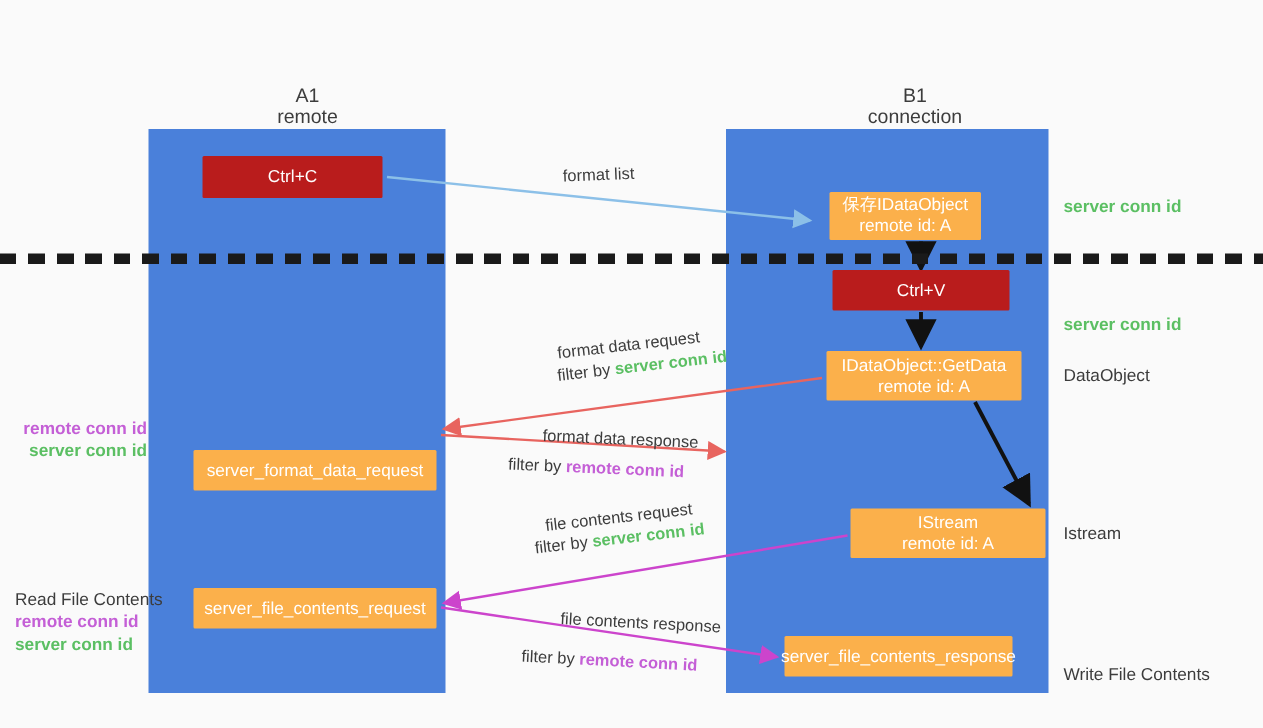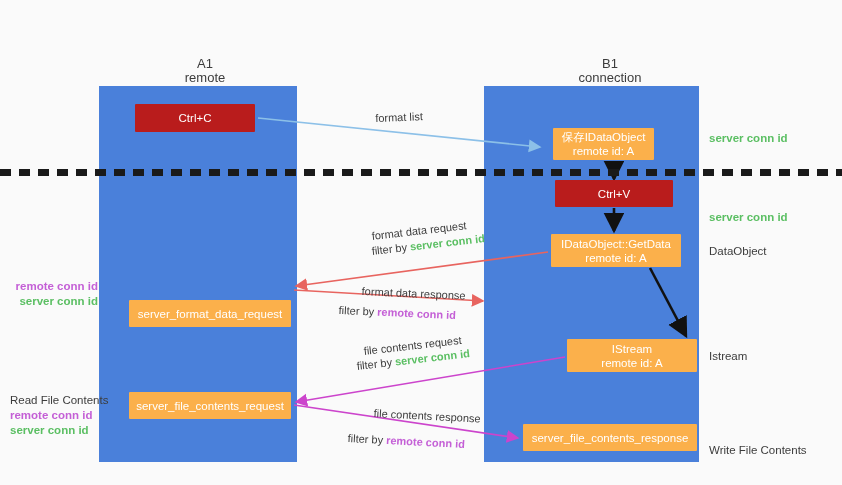--- a/index.html
+++ b/index.html
@@ -50,21 +50,21 @@
   .node.orange{background:#fbb04b;}
 
   #n-ctrlc{left:135px;top:104px;width:120px;height:28px;}
   #n-save{left:553px;top:128px;width:101px;height:32px;}
   #n-ctrlv{left:555px;top:180px;width:118px;height:27px;}
   #n-getdata{left:551px;top:234px;width:130px;height:33px;}
   #n-istream{left:567px;top:339px;width:130px;height:33px;}
   #n-fmtreq{left:129px;top:276px;width:162px;height:27px;margin-top:24px;}
   #n-fmtres{left:488px;top:287px;width:160px;height:27px;}
   #n-filereq{left:129px;top:392px;width:162px;height:27px;}
-  #n-fileres{left:523px;top:424px;width:174px;height:27px;}
+  #n-fileres{left:523px;top:424px;width:152px;height:27px;}
 
   
   .side{font-size:11.5px;line-height:15px;color:#3c3c3c;}
   .green-txt{color:#5bbf63;font-weight:bold;}
   .mag-txt{color:#c45fd6;font-weight:bold;}
 
   #lbl-right-1{left:709px;top:131px;}
   #lbl-right-2{left:709px;top:210px;}
   #lbl-dataobject{left:709px;top:244px;}
   #lbl-istream{left:709px;top:349px;}

